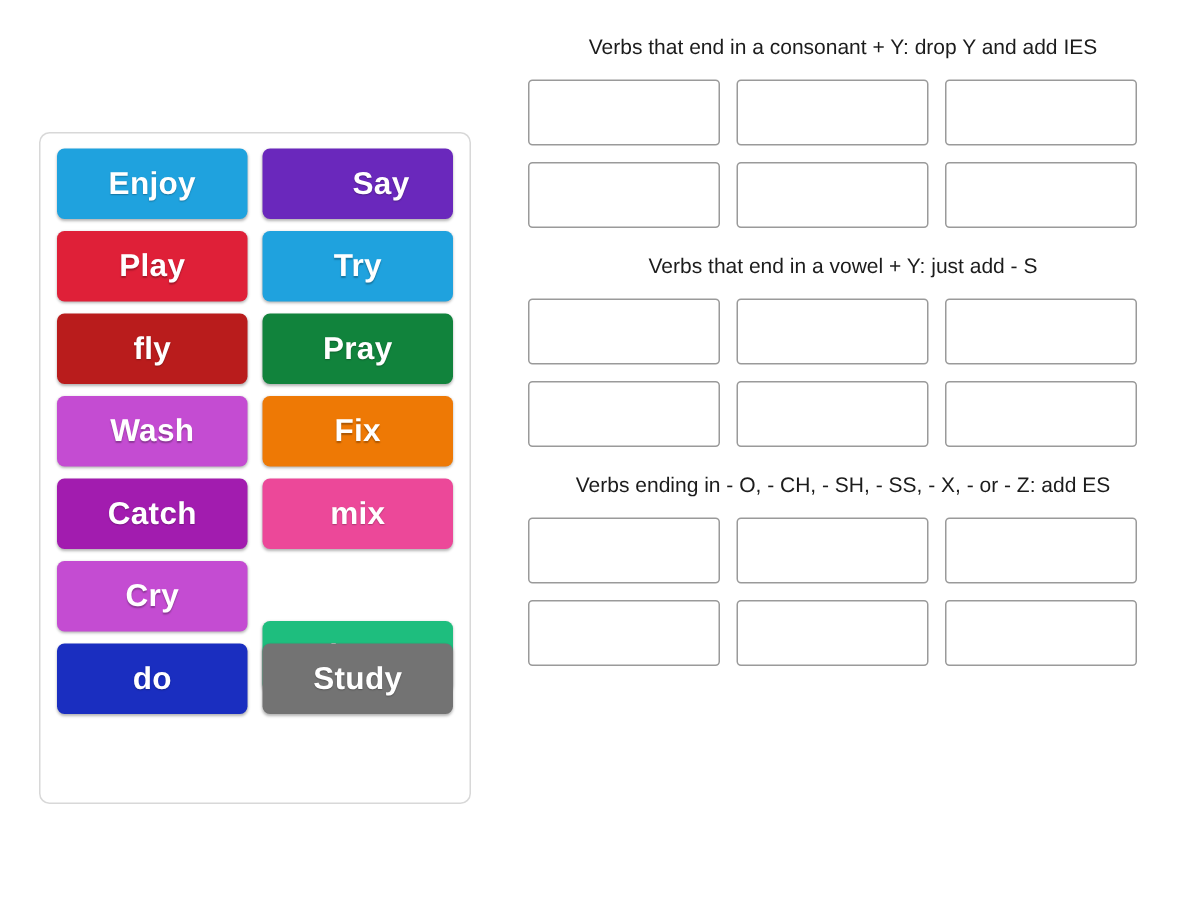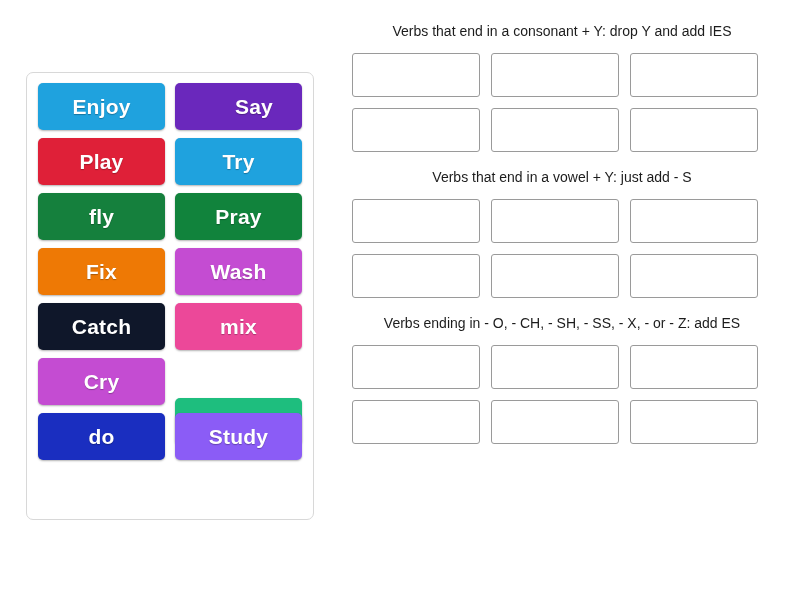--- a/index.html
+++ b/index.html
@@ -16,21 +16,21 @@
     font-family: "Liberation Sans", sans-serif;
     color: #1a1a1a;
     position: relative;
   }
 
   
 
   #tile-bank {
     position: absolute;
     left: 26px;
-    top: 72px;
+    top: 88px;
     width: 288px;
     height: 448px;
     background: #ffffff;
     border: 1px solid #d8d8d8;
     border-radius: 7px;
     padding: 6px 6px;
     display: flex;
     flex-wrap: wrap;
     align-content: flex-start;
     gap: 0px;
@@ -122,48 +122,48 @@
     <div class="tile-cell">
       <div class="tile" style="background: rgb(106, 40, 188); padding-left: 31px;">Say</div>
     </div>
     <div class="tile-cell">
       <div class="tile" style="background: rgb(223, 32, 56);">Play</div>
     </div>
     <div class="tile-cell">
       <div class="tile" style="background: rgb(31, 162, 222);">Try</div>
     </div>
     <div class="tile-cell">
-      <div class="tile" style="background: #15803d;">fly</div>
+      <div class="tile" style="background: #b91c1c;">fly</div>
     </div>
     <div class="tile-cell">
       <div class="tile" style="background: rgb(17, 131, 60);">Pray</div>
     </div>
     <div class="tile-cell">
+      <div class="tile" style="background: rgb(196, 76, 210);">Wash</div>
+    </div>
+    <div class="tile-cell">
       <div class="tile" style="background: rgb(238, 121, 5);">Fix</div>
     </div>
     <div class="tile-cell">
-      <div class="tile" style="background: rgb(196, 76, 210);">Wash</div>
-    </div>
-    <div class="tile-cell">
-      <div class="tile" style="background: #0f172a;">Catch</div>
+      <div class="tile" style="background: #a21caf;">Catch</div>
     </div>
     <div class="tile-cell">
       <div class="tile" style="background: #ec4899;">mix</div>
     </div>
     <div class="tile-cell">
       <div class="tile" style="background: rgb(196, 76, 210);">Cry</div>
     </div>
     <div class="tile-cell">
       <div class="tile" style="background: rgb(30, 190, 126); margin-top: 40px;">buy</div>
     </div>
     <div class="tile-cell">
       <div class="tile" style="background: rgb(26, 46, 192);">do</div>
     </div>
     <div class="tile-cell">
-      <div class="tile" style="background: #8b5cf6;">Study</div>
+      <div class="tile" style="background: #737373;">Study</div>
     </div>
     <div class="tile-cell empty">
       <div class="tile"></div>
     </div>
   </div>
 
 <div id="groups">
     <div class="group">
       <div class="group-title">Verbs that end in a consonant + Y: drop Y and add IES</div>
       <div class="slot-grid">

